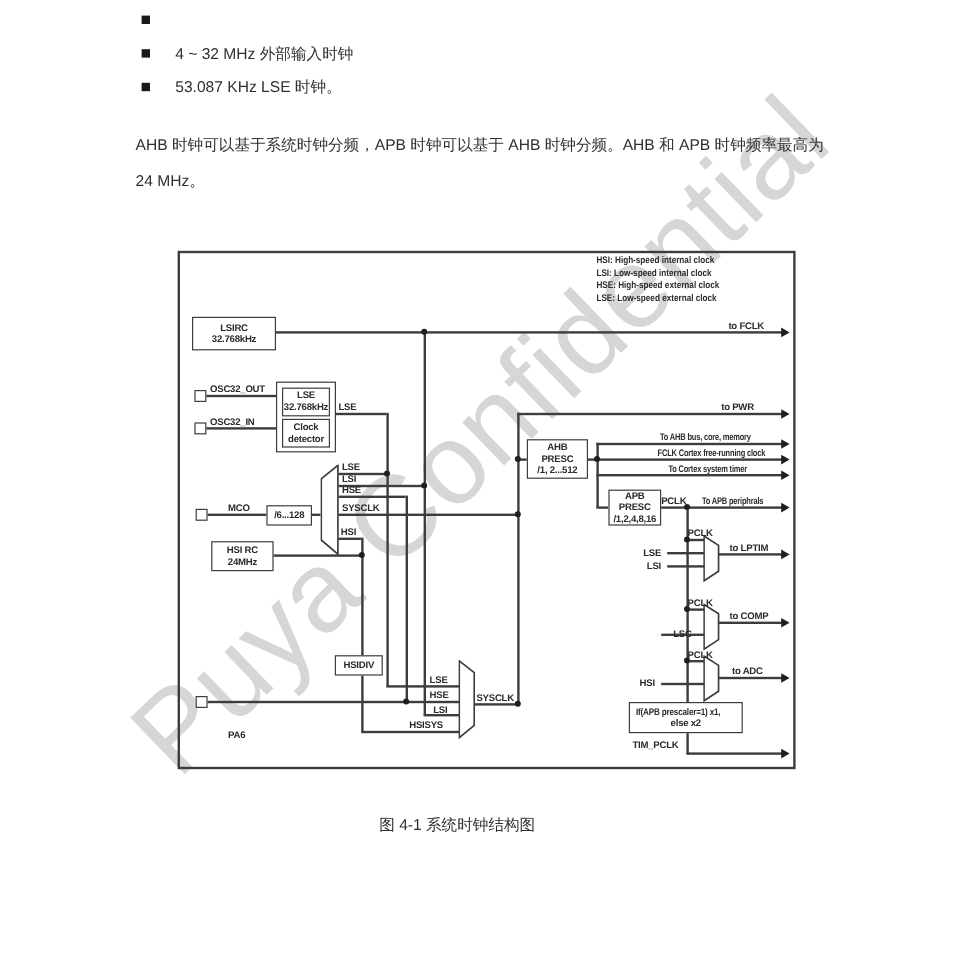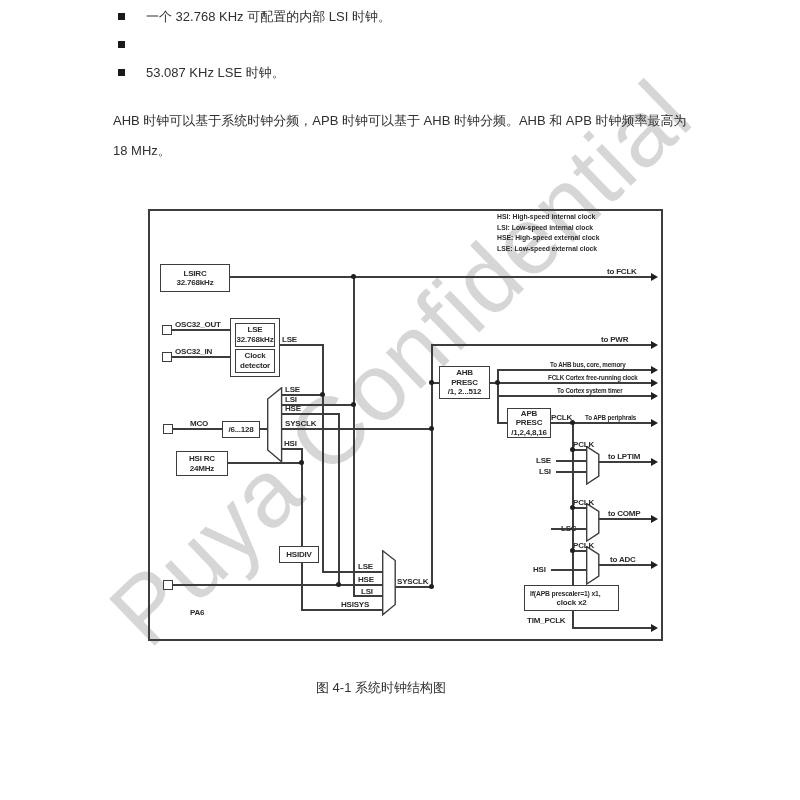--- a/index.html
+++ b/index.html
@@ -35,32 +35,32 @@
   .legend{position:absolute;left:497px;top:212px;z-index:3;font-size:8px;font-weight:bold;
           line-height:10.5px;white-space:nowrap;transform:scaleX(.85);transform-origin:0 0;}
 </style>
 </head>
 <body>
 
 <div class="watermark">Puya Confidential</div>
 
 <div class="bullet-row" style="top:8px">
   <span class="sq"></span>
-  <span class="btxt">一个 32.768 KHz 可配置的内部 LSI 时钟。</span>
 </div>
 <div class="bullet-row" style="top:36px">
   <span class="sq"></span>
+  <span class="btxt">4 ~ 32 MHz  外部输入时钟</span>
 </div>
 <div class="bullet-row" style="top:64px">
   <span class="sq"></span>
   <span class="btxt">53.087 KHz LSE 时钟。</span>
 </div>
 
 <div class="para" style="top:112px">AHB 时钟可以基于系统时钟分频，APB 时钟可以基于 AHB 时钟分频。AHB 和 APB 时钟频率最高为</div>
-<div class="para" style="top:142px">18 MHz。</div>
+<div class="para" style="top:142px">24 MHz。</div>
 
 <div class="frame"></div>
 
 <div class="legend">
   <div>HSI: High-speed internal clock</div>
   <div>LSI: Low-speed internal clock</div>
   <div>HSE: High-speed external clock</div>
   <div>LSE: Low-speed external clock</div>
 </div>
 
@@ -170,21 +170,21 @@
 </div>
 
 <div class="box" style="left:507px;top:408px;width:42px;height:28px">
   <div>APB</div>
   <div>PRESC</div>
   <div>/1,2,4,8,16</div>
 </div>
 
 <div class="box" style="left:524px;top:585px;width:93px;height:24px">
   <div class="cx85">If(APB prescaler=1) x1,</div>
-  <div>clock x2</div>
+  <div>else x2</div>
 </div>
 
 <i class="pin" style="left:162px;top:325px"></i>
 <i class="pin" style="left:162px;top:352px"></i>
 <i class="pin" style="left:163px;top:424px"></i>
 <i class="pin" style="left:163px;top:580px"></i>
 
 <span class="lbl" style="left:175px;top:320px">OSC32_OUT</span>
 <span class="lbl" style="left:175px;top:347px">OSC32_IN</span>
 <span class="lbl" style="left:190px;top:419px">MCO</span>

